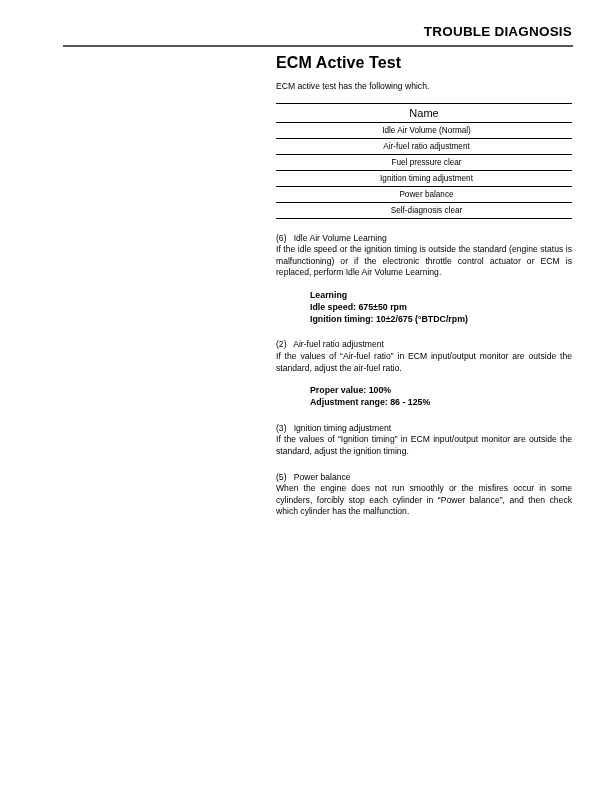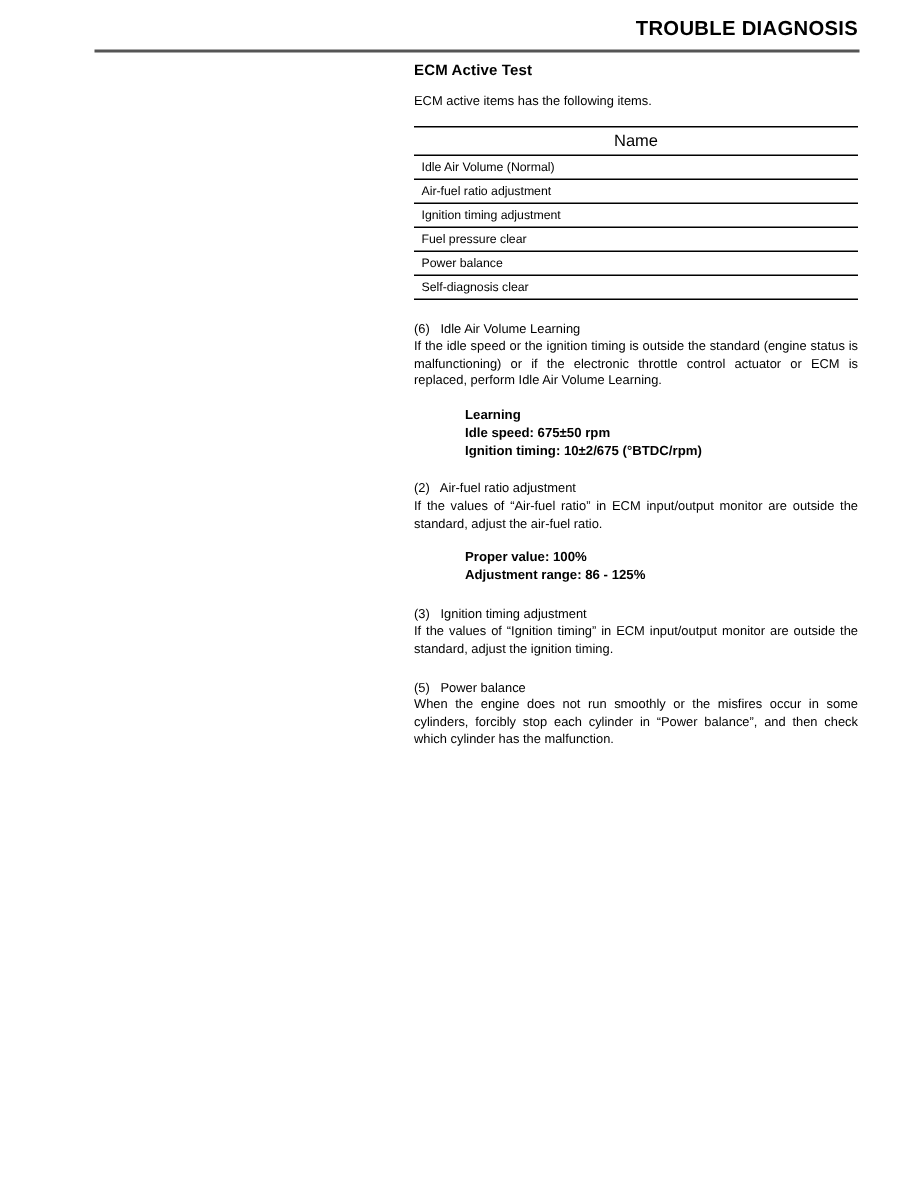--- a/index.html
+++ b/index.html
@@ -10,21 +10,21 @@
   body {
     width: 612px;
     height: 792px;
     position: relative;
     font-family: "Liberation Sans", sans-serif;
     color: #000000;
     -webkit-font-smoothing: antialiased;
   }
   .page {
     position: absolute;
-    left: 0; top: 0;
+    left: 0; top: 12px;
     width: 612px;
     height: 648px;
     overflow: hidden;
   }
 
   
   .page-header {
     position: absolute;
     left: 63px;
     top: 10px;
@@ -49,21 +49,21 @@
 
   
   .content {
     position: absolute;
     left: 276px;
     top: 42px;
     width: 296px;
   }
 
   .section-title {
-    font-size: 10px;
+    font-size: 16px;
     font-weight: bold;
     margin: 0 0 9px 0;
     letter-spacing: 0.1px;
   }
 
   .para {
     font-size: 8.6px;
     line-height: 11.6px;
     margin: 0;
     text-align: justify;
@@ -85,21 +85,21 @@
     font-size: 11px;
     font-weight: normal;
     text-align: center;
     padding: 3px 0 3px 0;
     border-top: 1.6px solid #000000;
     border-bottom: 0.8px solid #000000;
   }
   .items-table td {
     font-size: 8.2px;
     font-weight: normal;
-    text-align: left;
+    text-align: center;
     padding: 3px 0 3px 5px;
     border-bottom: 0.8px solid #000000;
   }
   .items-table tr:last-child td {
     border-bottom: 1.6px solid #000000;
   }
 
   
   .block {
     margin-top: 14px;
@@ -141,40 +141,40 @@
 <div class="page">
 
   <div class="page-header">
     <span class="page-header-title">TROUBLE DIAGNOSIS</span>
   </div>
   <div class="header-rule"></div>
 
   <div class="content">
 
     <h1 class="section-title">ECM Active Test</h1>
-    <p class="para lead">ECM active items has the following items.</p>
+    <p class="para lead">ECM active test has the following which.</p>
 
     <table class="items-table">
       <thead>
         <tr>
           <th>Name</th>
         </tr>
       </thead>
       <tbody>
         <tr>
             <td>Idle Air Volume (Normal)</td>
           </tr>
         <tr>
             <td>Air-fuel ratio adjustment</td>
           </tr>
         <tr>
+            <td>Fuel pressure clear</td>
+          </tr>
+        <tr>
             <td>Ignition timing adjustment</td>
-          </tr>
-        <tr>
-            <td>Fuel pressure clear</td>
           </tr>
         <tr>
             <td>Power balance</td>
           </tr>
         <tr>
             <td>Self-diagnosis clear</td>
           </tr>
       </tbody>
     </table>
 

